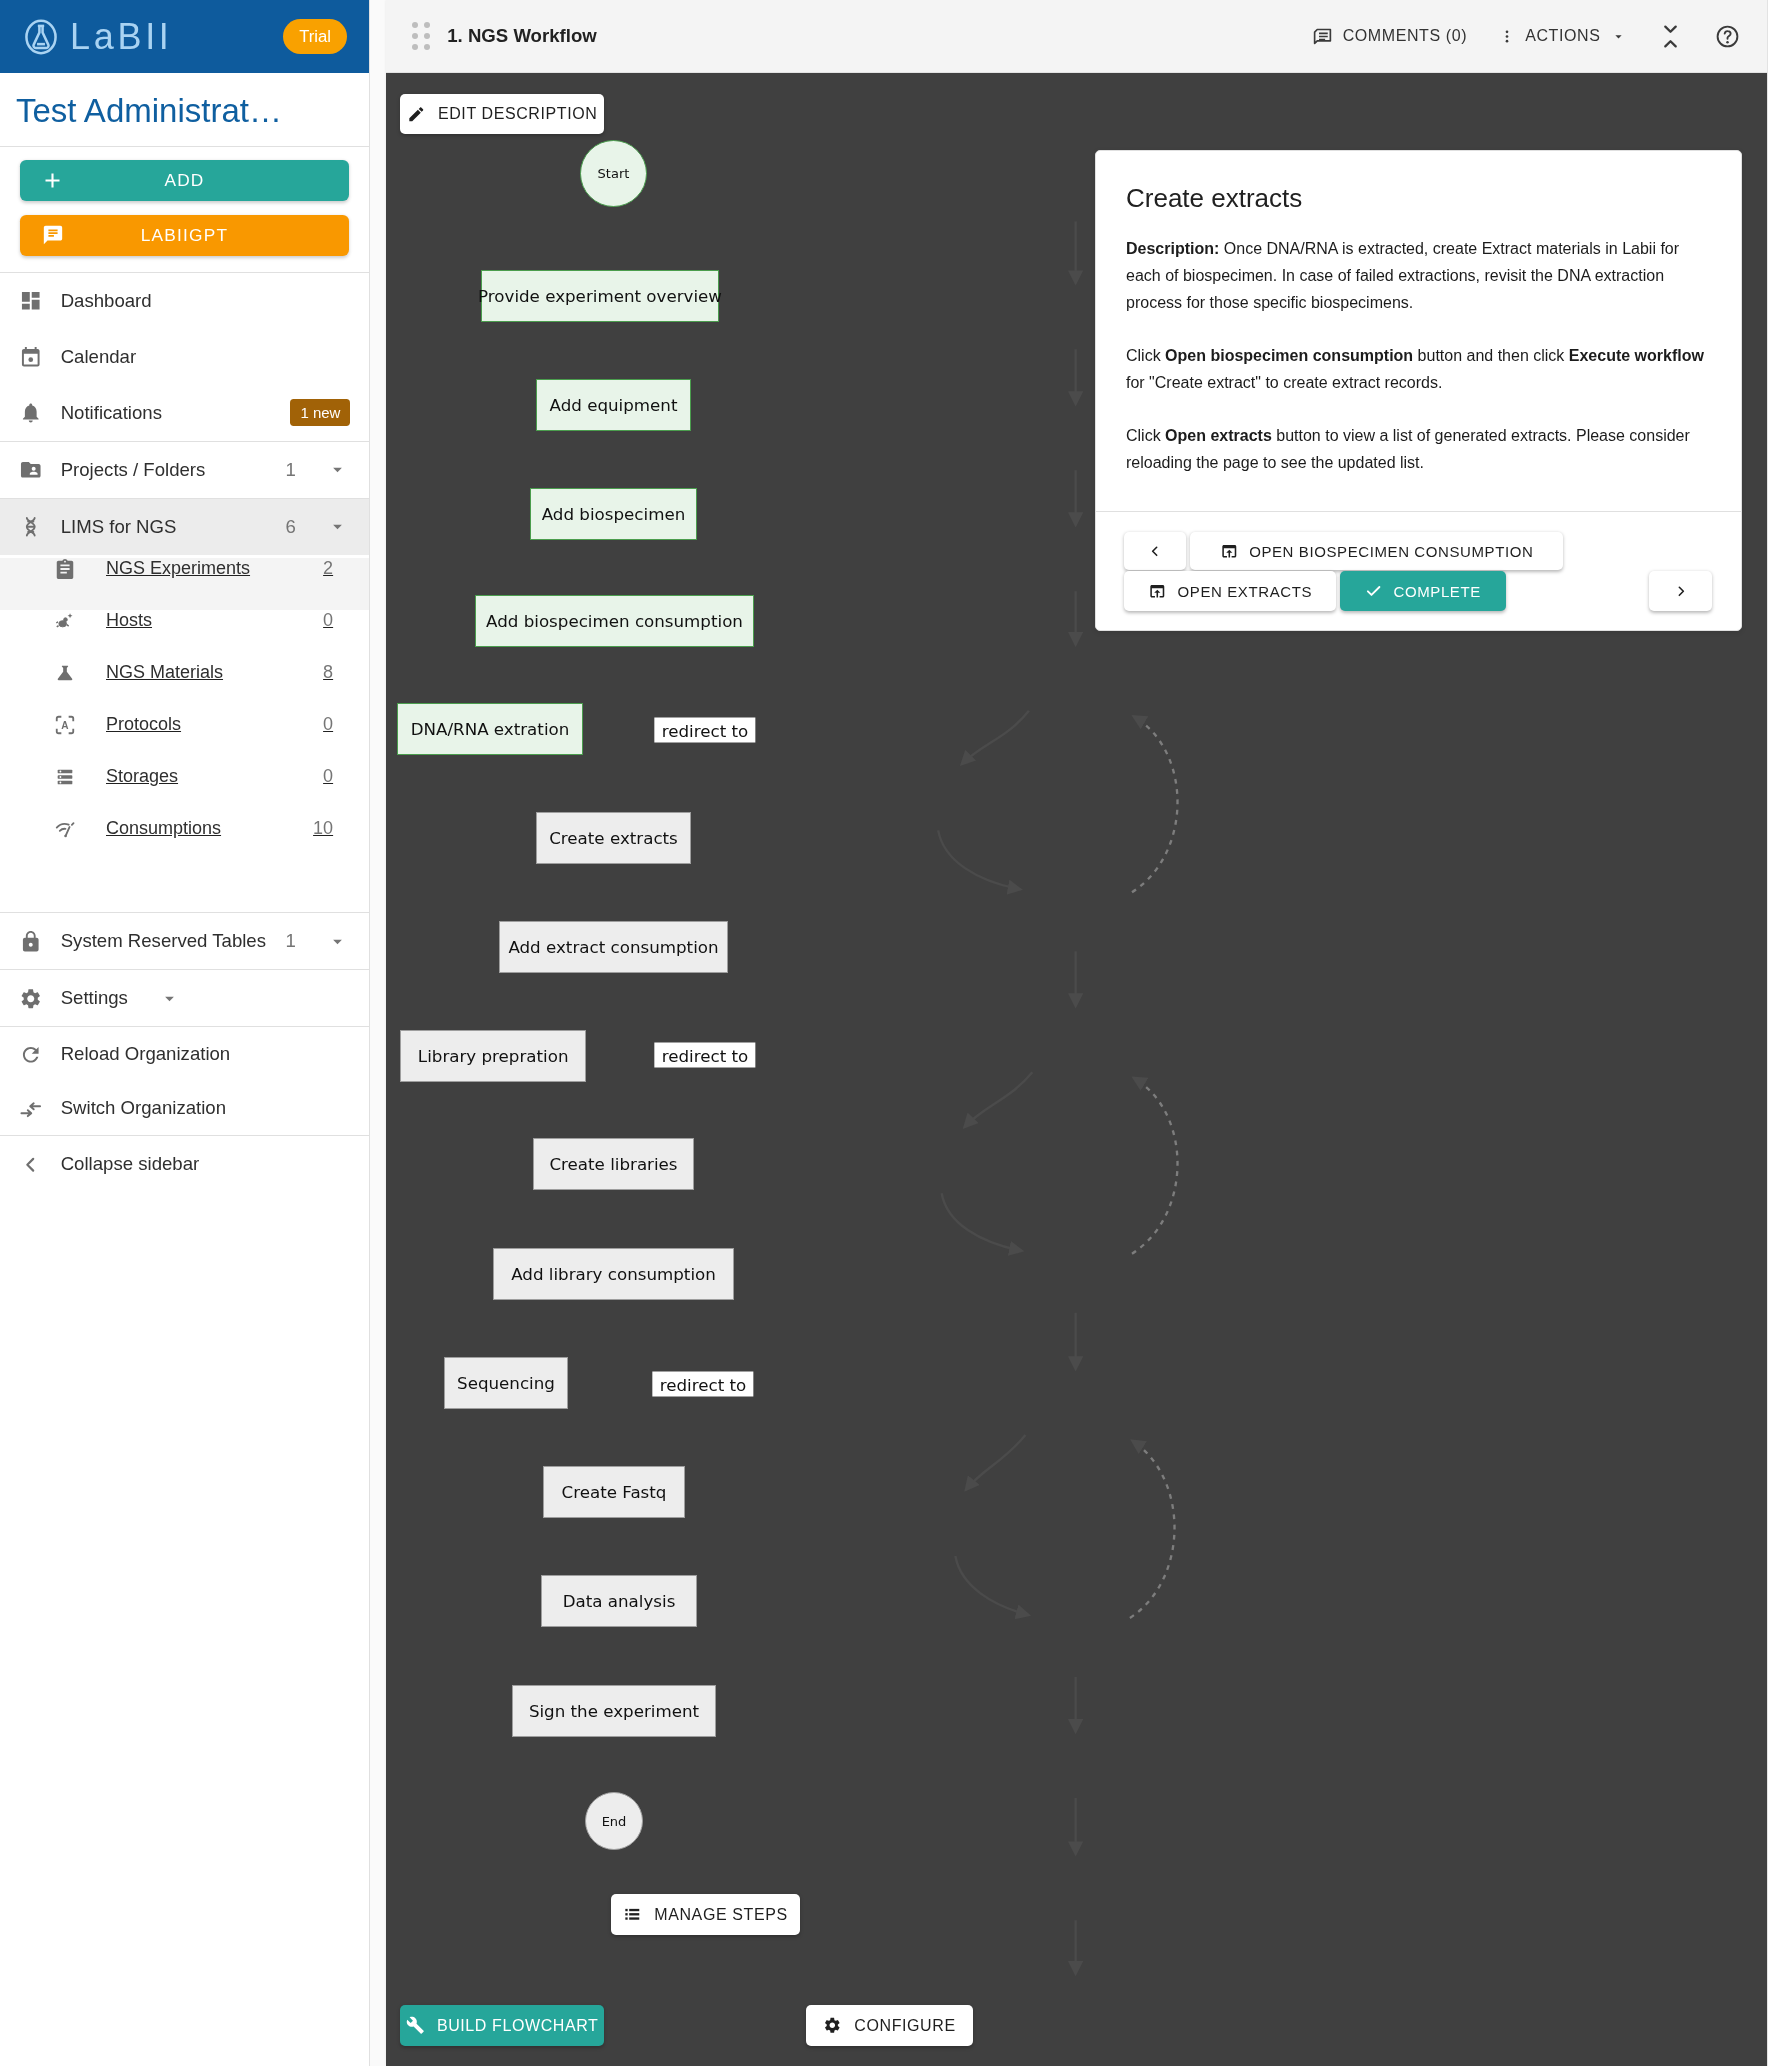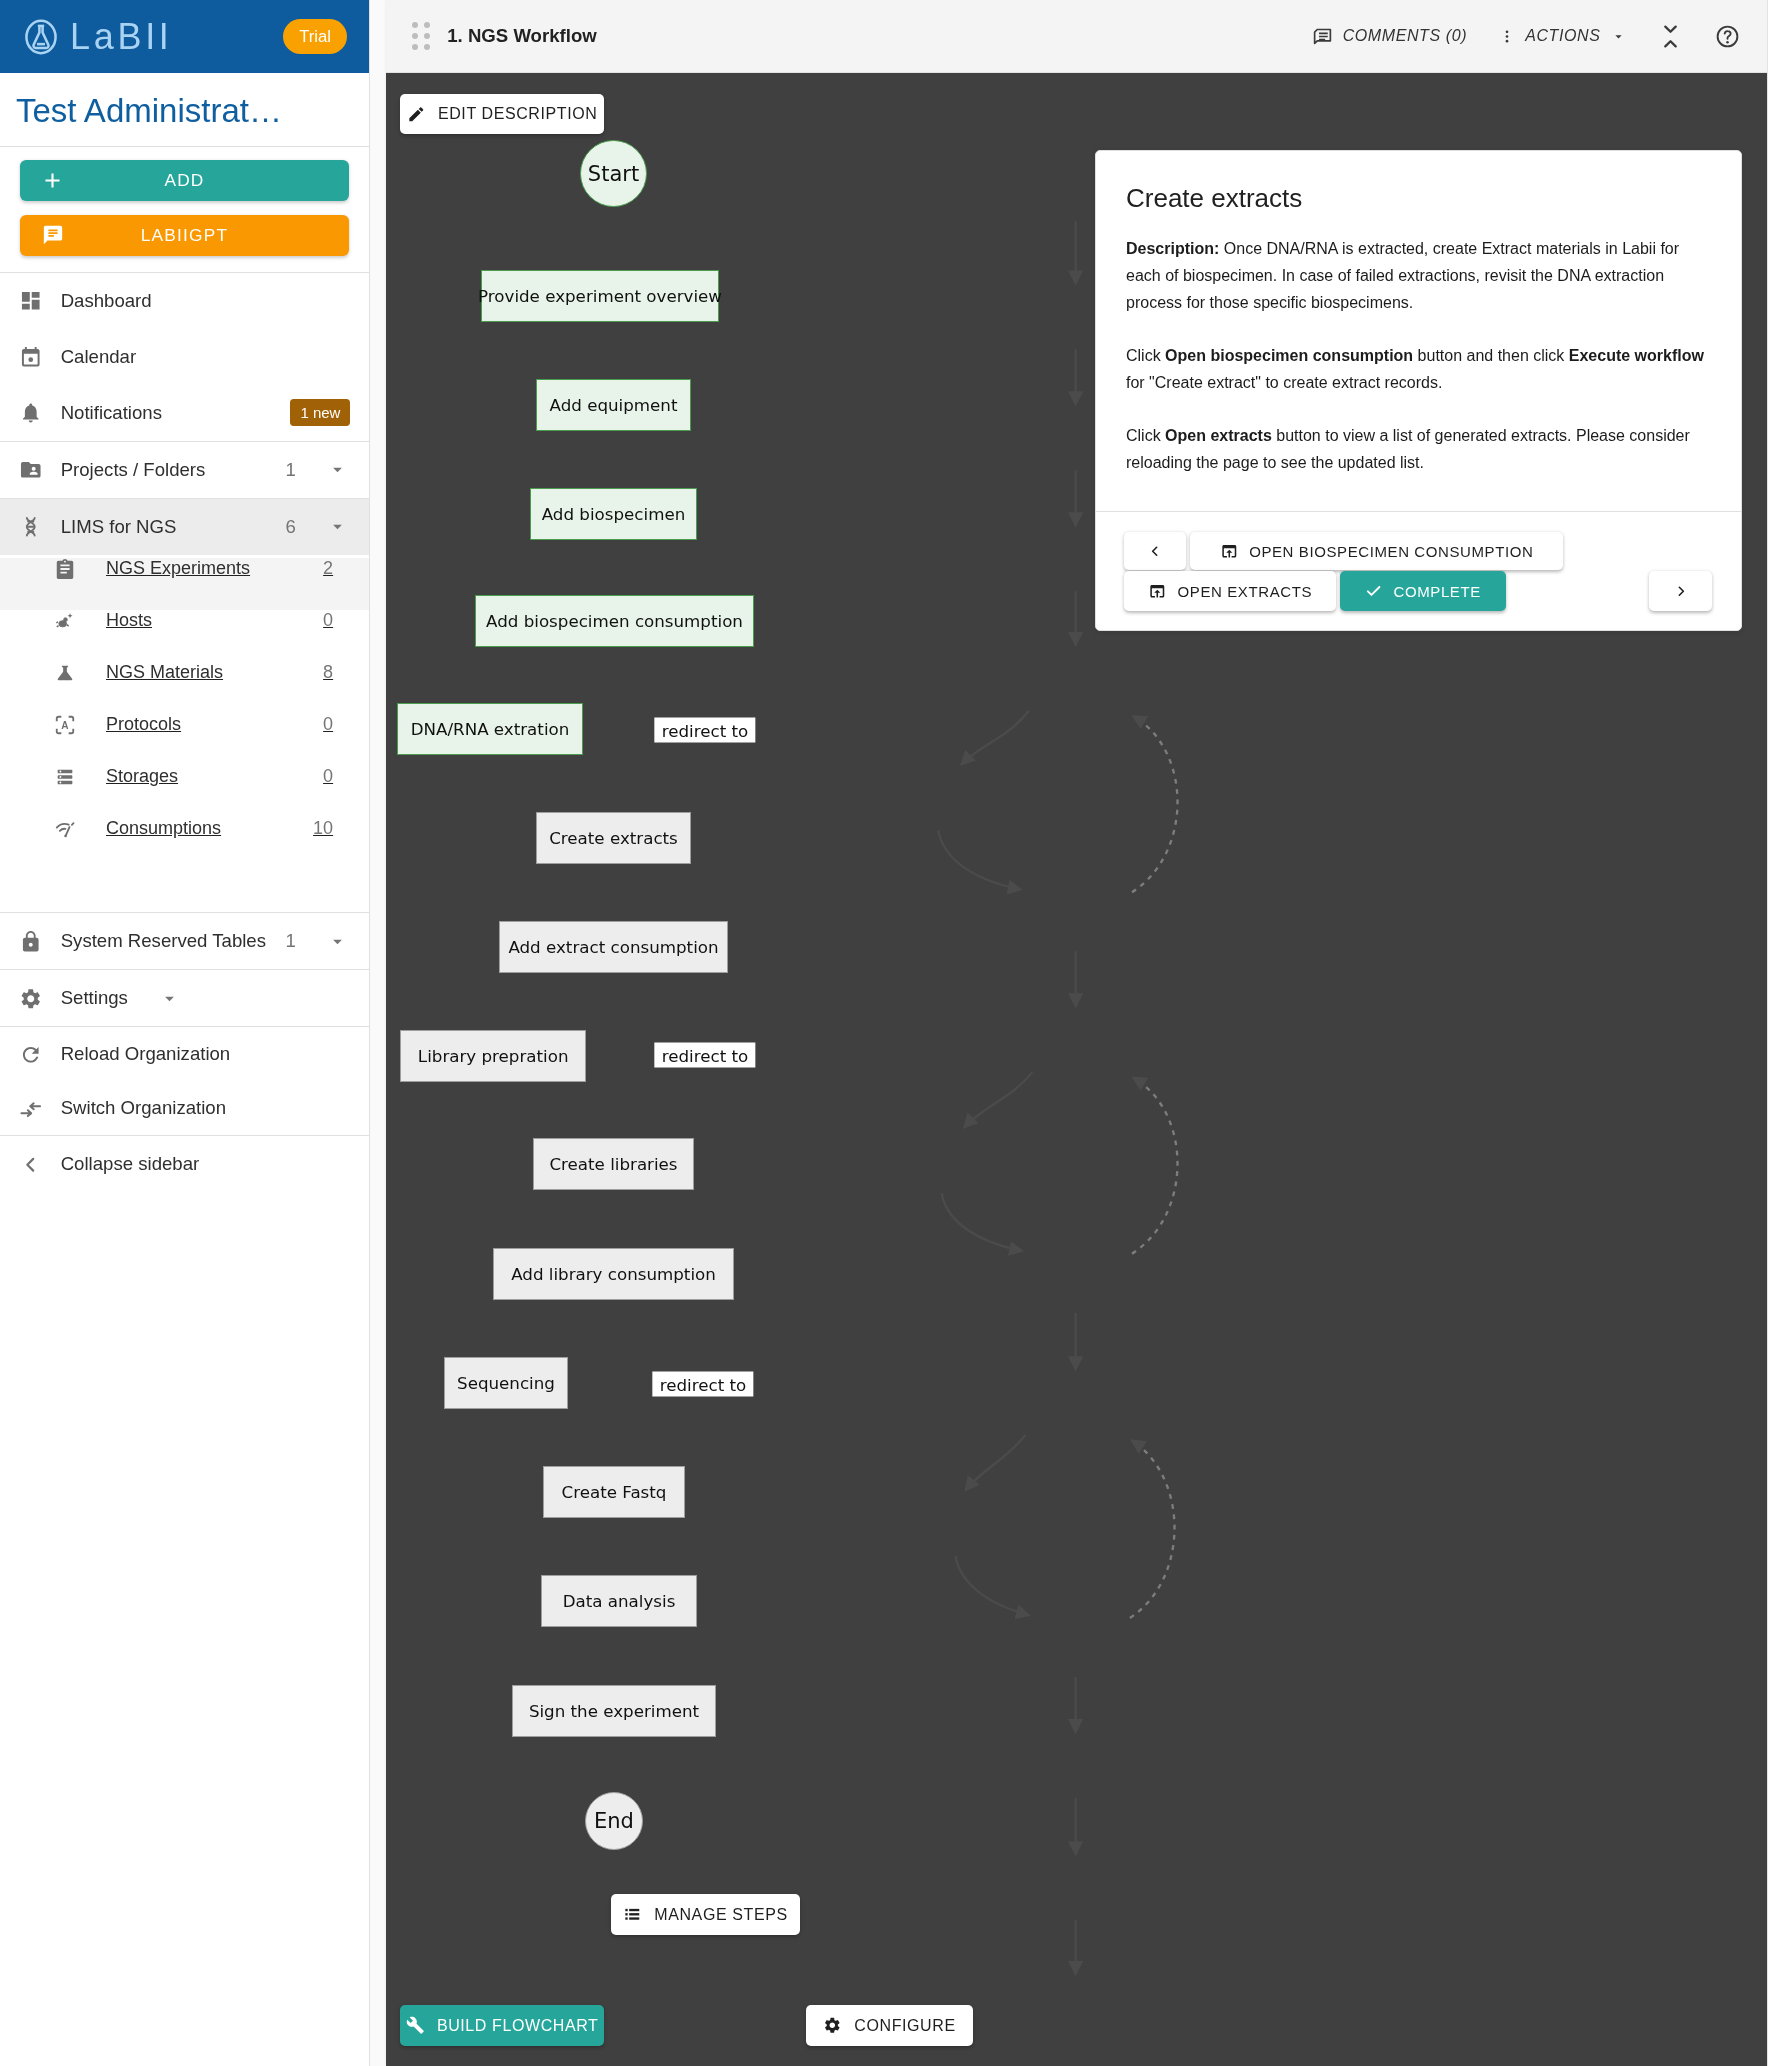--- a/index.html
+++ b/index.html
@@ -44,41 +44,41 @@
           box-shadow:0 0 2.5px rgba(0,0,0,.08); }
   .gutter { position:absolute; left:1767px; top:0; width:13px; height:2066px; background:#fff;
             border-left:0.6px solid #e3e3e3; }
   .topbar { height:73px; background:#f4f4f4; border-bottom:0.6px solid #e2e2e2; display:flex;
             align-items:center; padding:0 28.5px 0 26px; }
   .dots { display:grid; grid-template-columns:6.2px 6.2px; grid-gap:5px 5.6px; margin-right:17.3px; cursor:grab; }
   .dots i { width:6.2px; height:6.2px; border-radius:50%; background:#bdbdbd; }
   .tb-title { font-size:18.6px; font-weight:bold; color:#222; }
   .tb-right { margin-left:auto; display:flex; align-items:center; gap:32px; }
   .tb-item { display:flex; align-items:center; gap:10px; font-size:16px; letter-spacing:0.6px;
-             color:#333; cursor:pointer; font-weight:500;font-style:italic; }
+             color:#333; cursor:pointer; font-weight:500; }
   .tb-item .ico { width:21px; height:21px; color:#3a3a3a; display:flex; }
   .tb-icon-btn { width:25px; height:25px; color:#3a3a3a; cursor:pointer; display:flex; }
 
   .content { position:relative; width:100%; height:1993px; }
 
   .btn-raised { position:absolute; display:flex; align-items:center; justify-content:center; gap:12.4px;
                 background:#fff; border-radius:5px; box-shadow:0 1.2px 3.7px rgba(0,0,0,.25);
                 font-size:16px; letter-spacing:0.6px; font-weight:500; color:#1f1f1f; cursor:pointer; }
   .btn-raised .ico { width:18.6px; height:18.6px; display:flex; }
   .btn-teal { background:#26a69a; color:#fff; }
 
   
   .flow-svg { position:absolute; left:0; top:0; }
   .node { position:absolute; height:52px; display:flex; align-items:center; justify-content:center;
           font-family:"DejaVu Sans", sans-serif; font-size:16.7px; color:#111; white-space:nowrap;
           cursor:pointer; }
   .node.green { background:#e8f4e9; border:1.2px solid #4a9d4d; }
   .node.gray  { background:#ededed; border:1.2px solid #9e9e9e; }
   .circle { position:absolute; border-radius:50%; display:flex; align-items:center; justify-content:center;
-            font-family:"DejaVu Sans", sans-serif; font-size:21px; color:#111; cursor:pointer; }
+            font-family:"DejaVu Sans", sans-serif; font-size:13px; color:#111; cursor:pointer; }
   .circle.green { background:#e8f4e9; border:1.2px solid #4a9d4d; }
   .circle.gray { background:#ededed; border:1.2px solid #9e9e9e; }
   .edge-label { position:absolute; transform:translate(-50%,-50%); background:#fff; padding:2.5px 7.4px;
                 font-family:"DejaVu Sans", sans-serif; font-size:16.7px; color:#111; }
 
   
   .panel { position:absolute; left:709px; top:77px; width:647px; height:481px; background:#fff;
            border:0.6px solid #e0e0e0; border-radius:5px; box-shadow:0 1.2px 5px rgba(0,0,0,.10); }
   .panel h2 { font-size:26px; font-weight:400; color:#212121; padding:32px 30px 0 30px; }
   .panel .body { padding:21px 30px 0 30px; font-size:16px; line-height:27px; color:#1c1c1c; }

